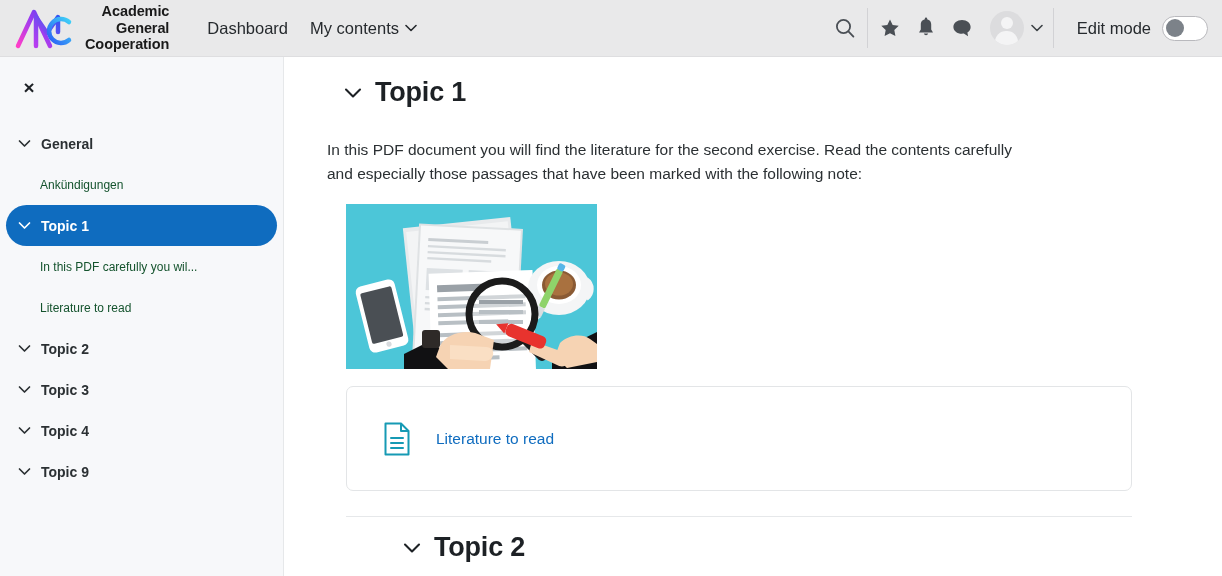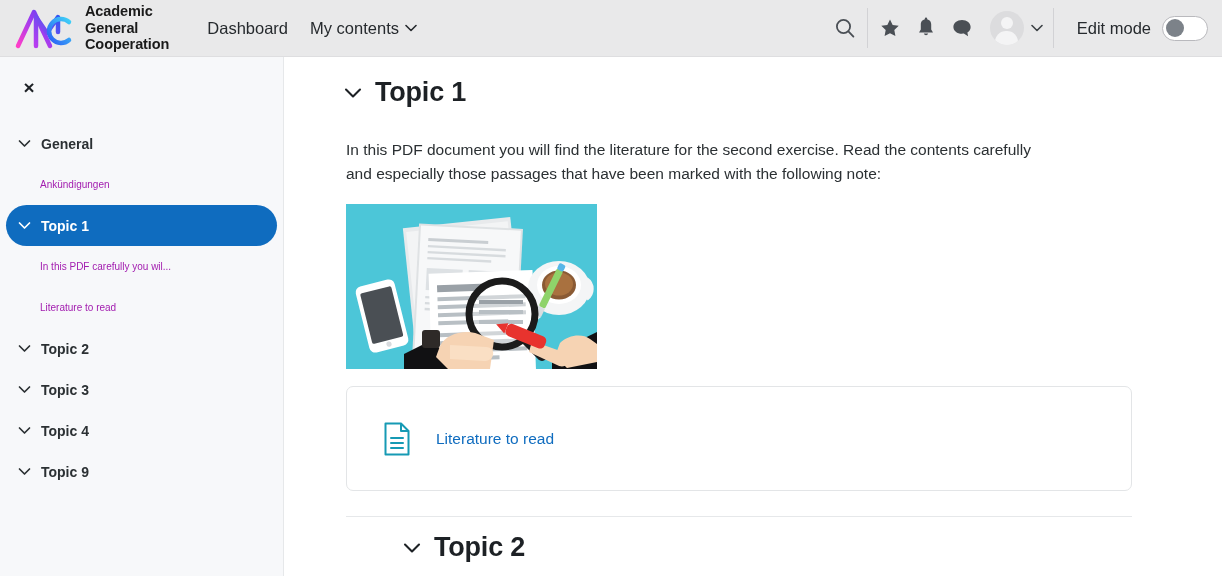--- a/index.html
+++ b/index.html
@@ -13,21 +13,21 @@
   
   .header {
     position: absolute; top: 0; left: 0;
     width: 1222px; height: 57px;
     background: #e9e9ea;
     border-bottom: 1px solid #dedee0;
     display: flex; align-items: center;
   }
   .brand {
     display: flex; align-items: center;
-    margin-left: 14px; gap: 9px;
+    margin-left: 14px; gap: 9px; text-align: right;
   }
   .brand-logo { width: 62px; height: 44px; flex: none; }
   .brand-text {
     font-size: 14.5px; font-weight: bold; line-height: 1.16;
     color: #1a1a1a; letter-spacing: -0.1px; white-space: nowrap;
   }
   .nav { display: flex; align-items: center; margin-left: 38px; gap: 22px; justify-content: flex-end; }
   .nav-item {
     font-size: 16.5px; color: #262a2e; white-space: nowrap;
     display: flex; align-items: center; gap: 6px; cursor: pointer;
@@ -96,39 +96,39 @@
   .nav-row.active { background: #0f6cbf; }
   .nav-row .lbl {
     font-size: 14px; font-weight: bold; color: #2b3033; white-space: nowrap;
   }
   .nav-row.active .lbl { color: #ffffff; }
   .nav-sub {
     height: 41px; display: flex; align-items: center;
     padding-left: 40px; cursor: pointer;
   }
   .nav-sub .lbl {
-    font-size: 10px; color: #a21caf; white-space: nowrap;
+    font-size: 12px; color: #14532d; white-space: nowrap;
   }
 
   
   .main {
     position: absolute; top: 57px; left: 285px;
     width: 937px; height: 519px; background: #ffffff;
     padding: 0;
   }
   .section-head {
     display: flex; align-items: center; gap: 13px;
     margin-left: 59px; padding-top: 20px;
   }
   .section-title {
     font-size: 27px; font-weight: bold; color: #1d2125;
     letter-spacing: -0.2px;
   }
   .para {
-    margin: 30px 0 0 61px; width: 690px;
+    margin: 30px 0 0 42px; width: 690px;
     font-size: 15.5px; line-height: 24px; color: #2b3033;
   }
 
   
   .illus {
     position: absolute; left: 61px; top: 147px;
     width: 251px; height: 165px; overflow: hidden; background: #4cc6d8;
   }
   .illus svg { display: block; }
 

